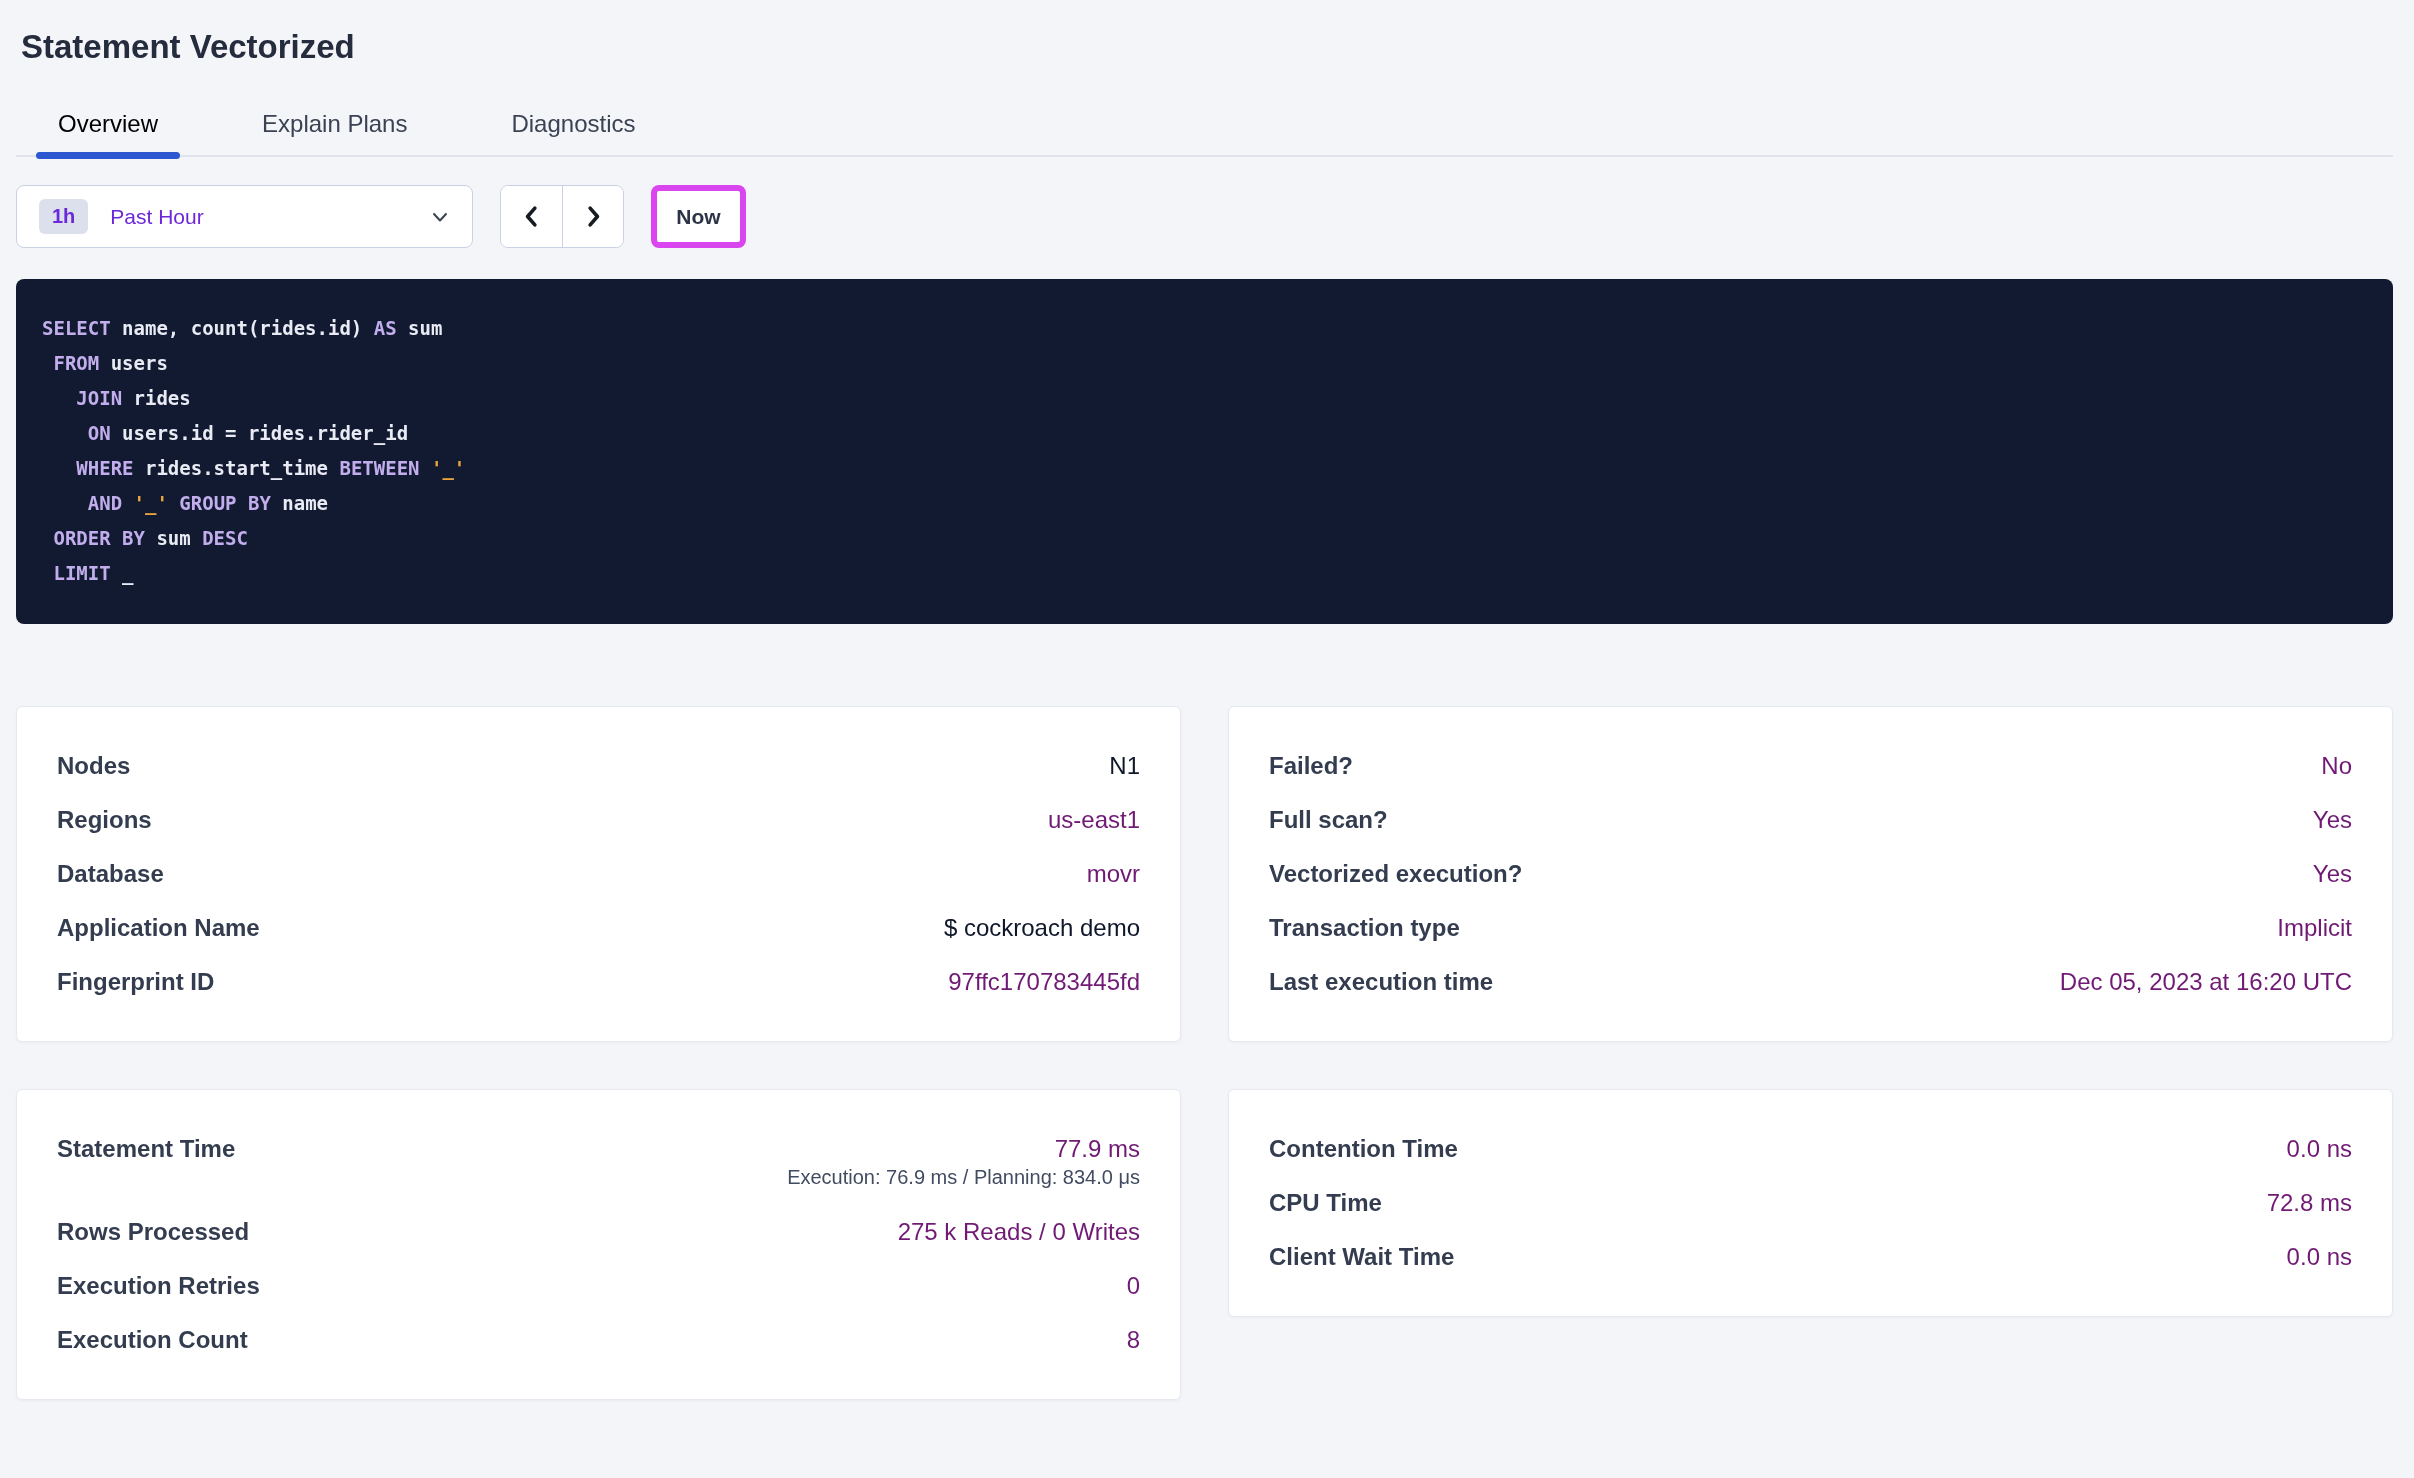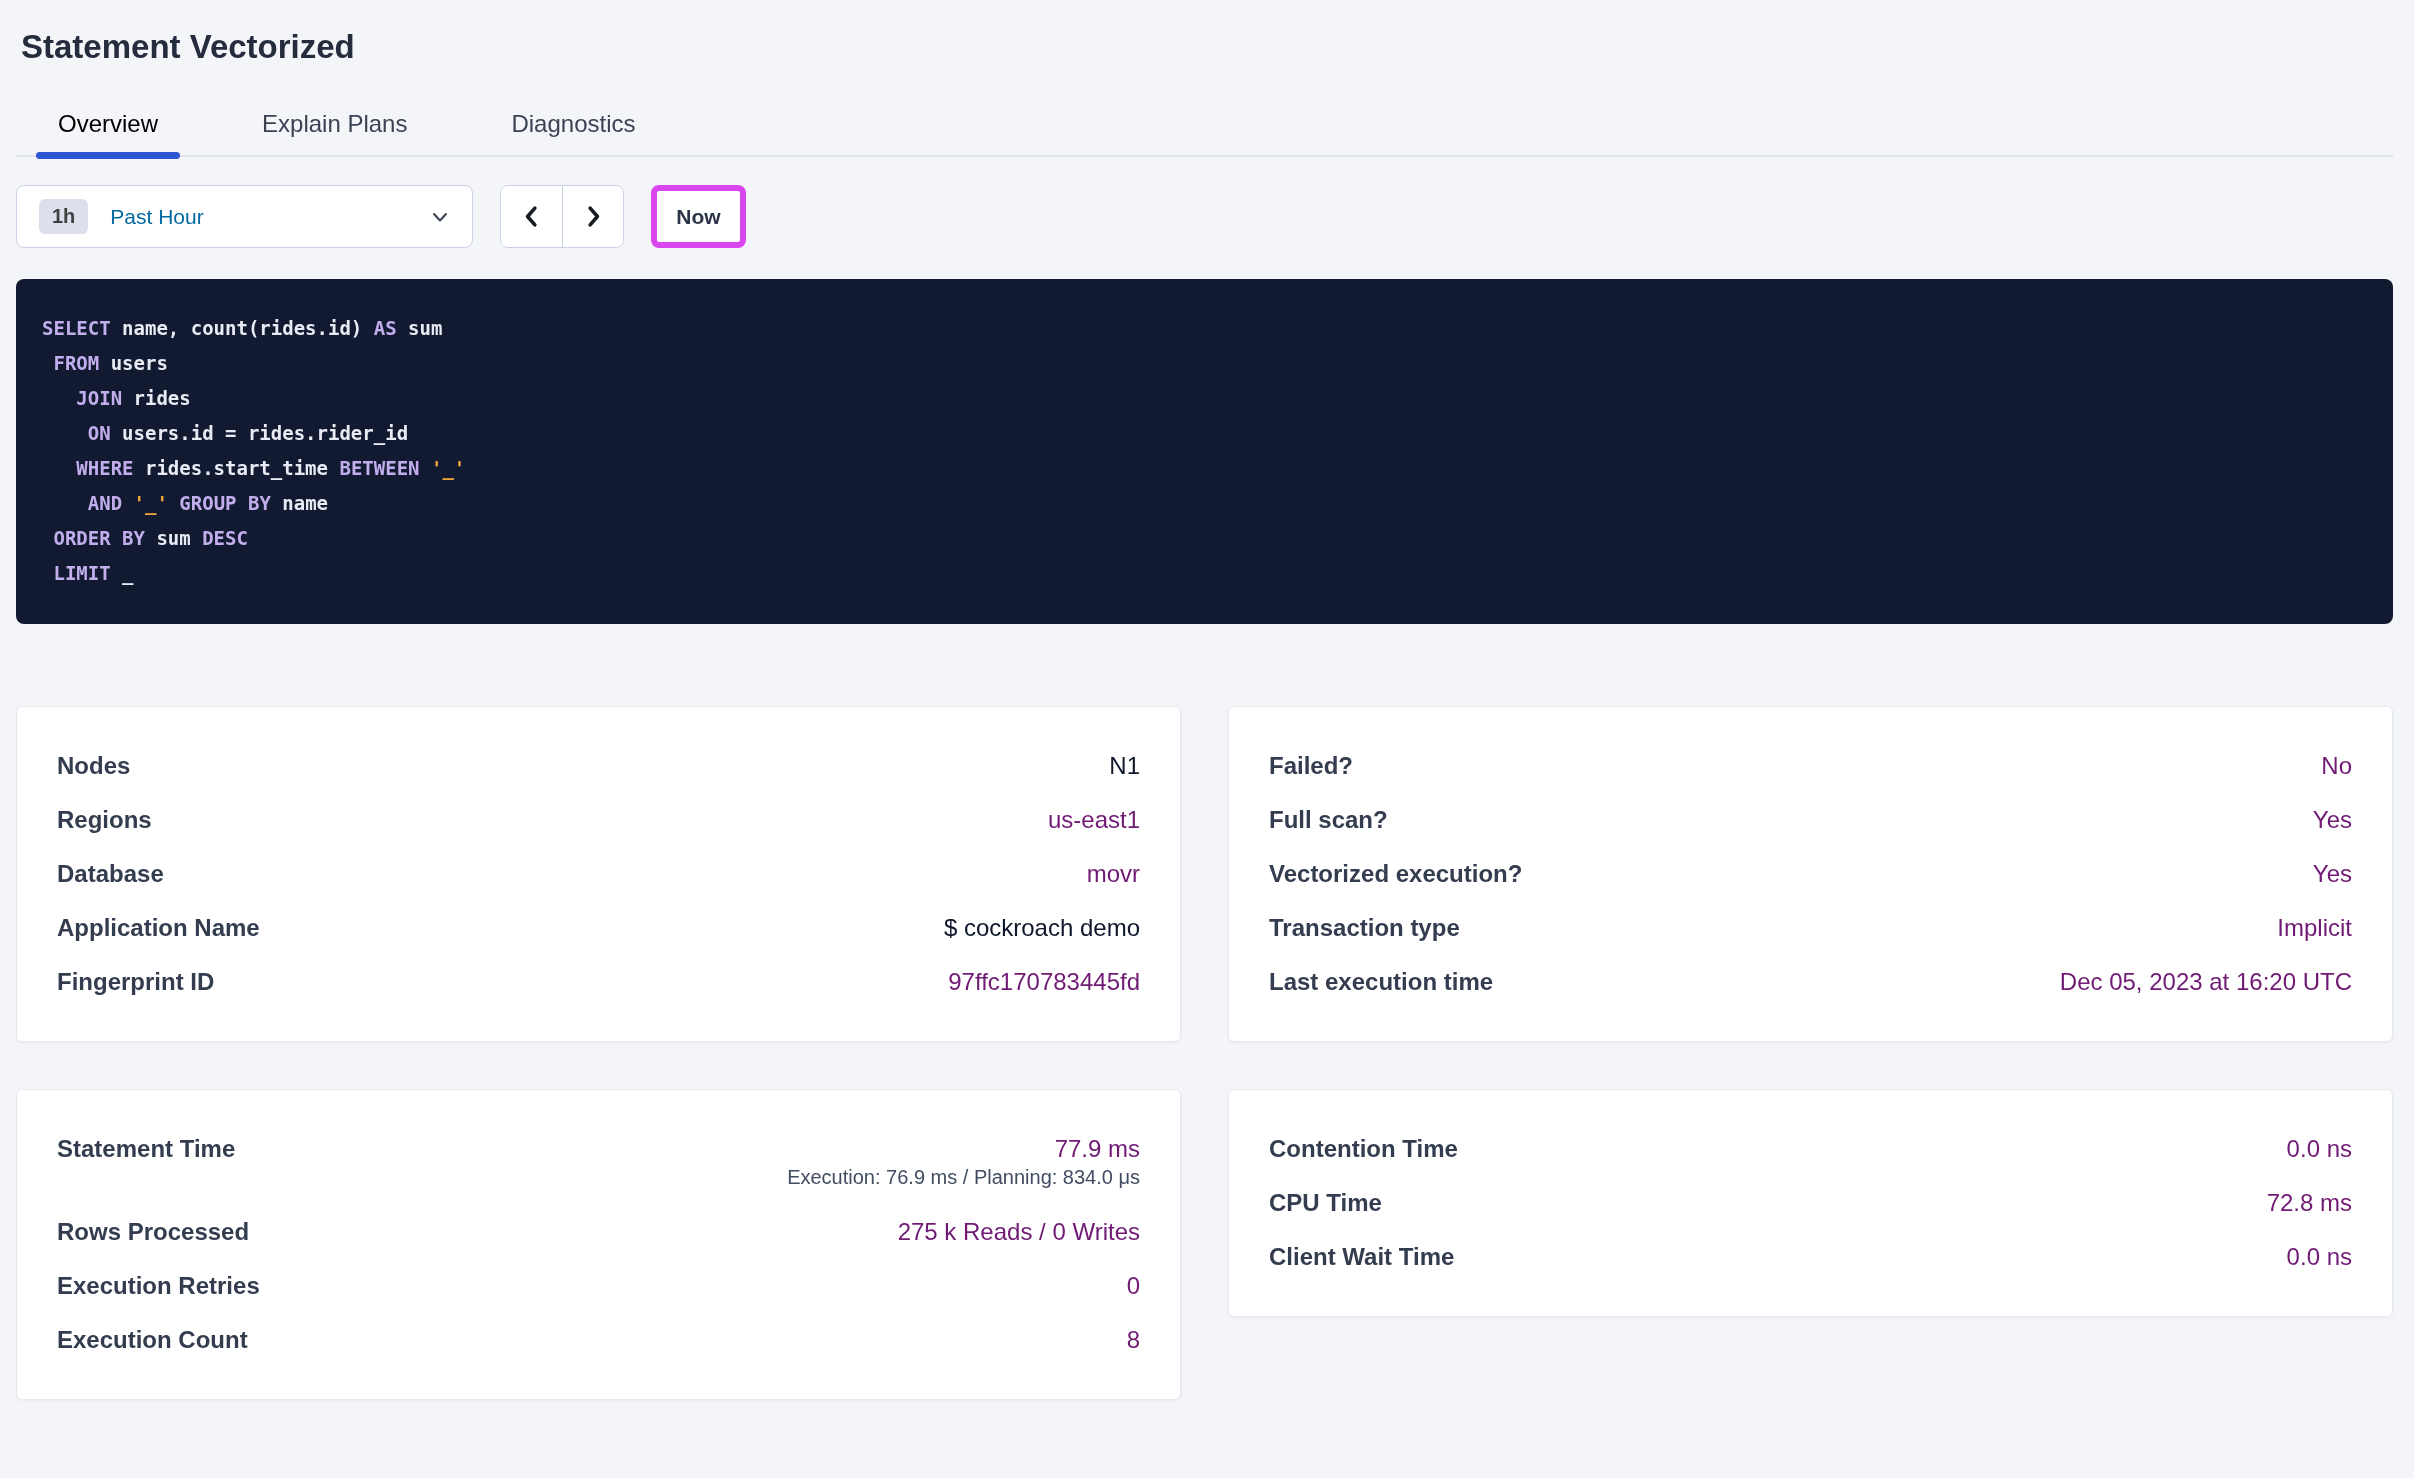--- a/index.html
+++ b/index.html
@@ -40,23 +40,23 @@
   
   .toolbar { display:flex; margin-top:28px; height:63px; align-items:stretch; }
   .picker {
     width:457px; background:#fff;
     border:1px solid #c9d1e2; border-radius:8px;
     display:flex; align-items:center; padding:0 20px 0 22px;
     font-family:inherit; cursor:pointer;
   }
   .badge {
     background:#dbe0ec; border-radius:6px;
-    padding:6px 13px; font-size:20px; font-weight:700; color:#404040;
-  }
-  .picker-label { margin-left:22px; font-size:21px; color:#0369a1; flex:1; text-align:left; }
+    padding:6px 13px; font-size:20px; font-weight:700; color:#6d28d9;
+  }
+  .picker-label { margin-left:22px; font-size:21px; color:#6d28d9; flex:1; text-align:left; }
   .chev-down { width:24px; height:24px; stroke:#39424f; stroke-width:2; fill:none;
                stroke-linecap:round; stroke-linejoin:round; }
   .btn-group {
     margin-left:27px; display:flex; background:#fff;
     border:1px solid #c9d1e2; border-radius:8px; overflow:hidden;
   }
   .nav-btn {
     width:61px; border:none; background:#fff; cursor:pointer;
     display:flex; align-items:center; justify-content:center; padding:0;
   }

